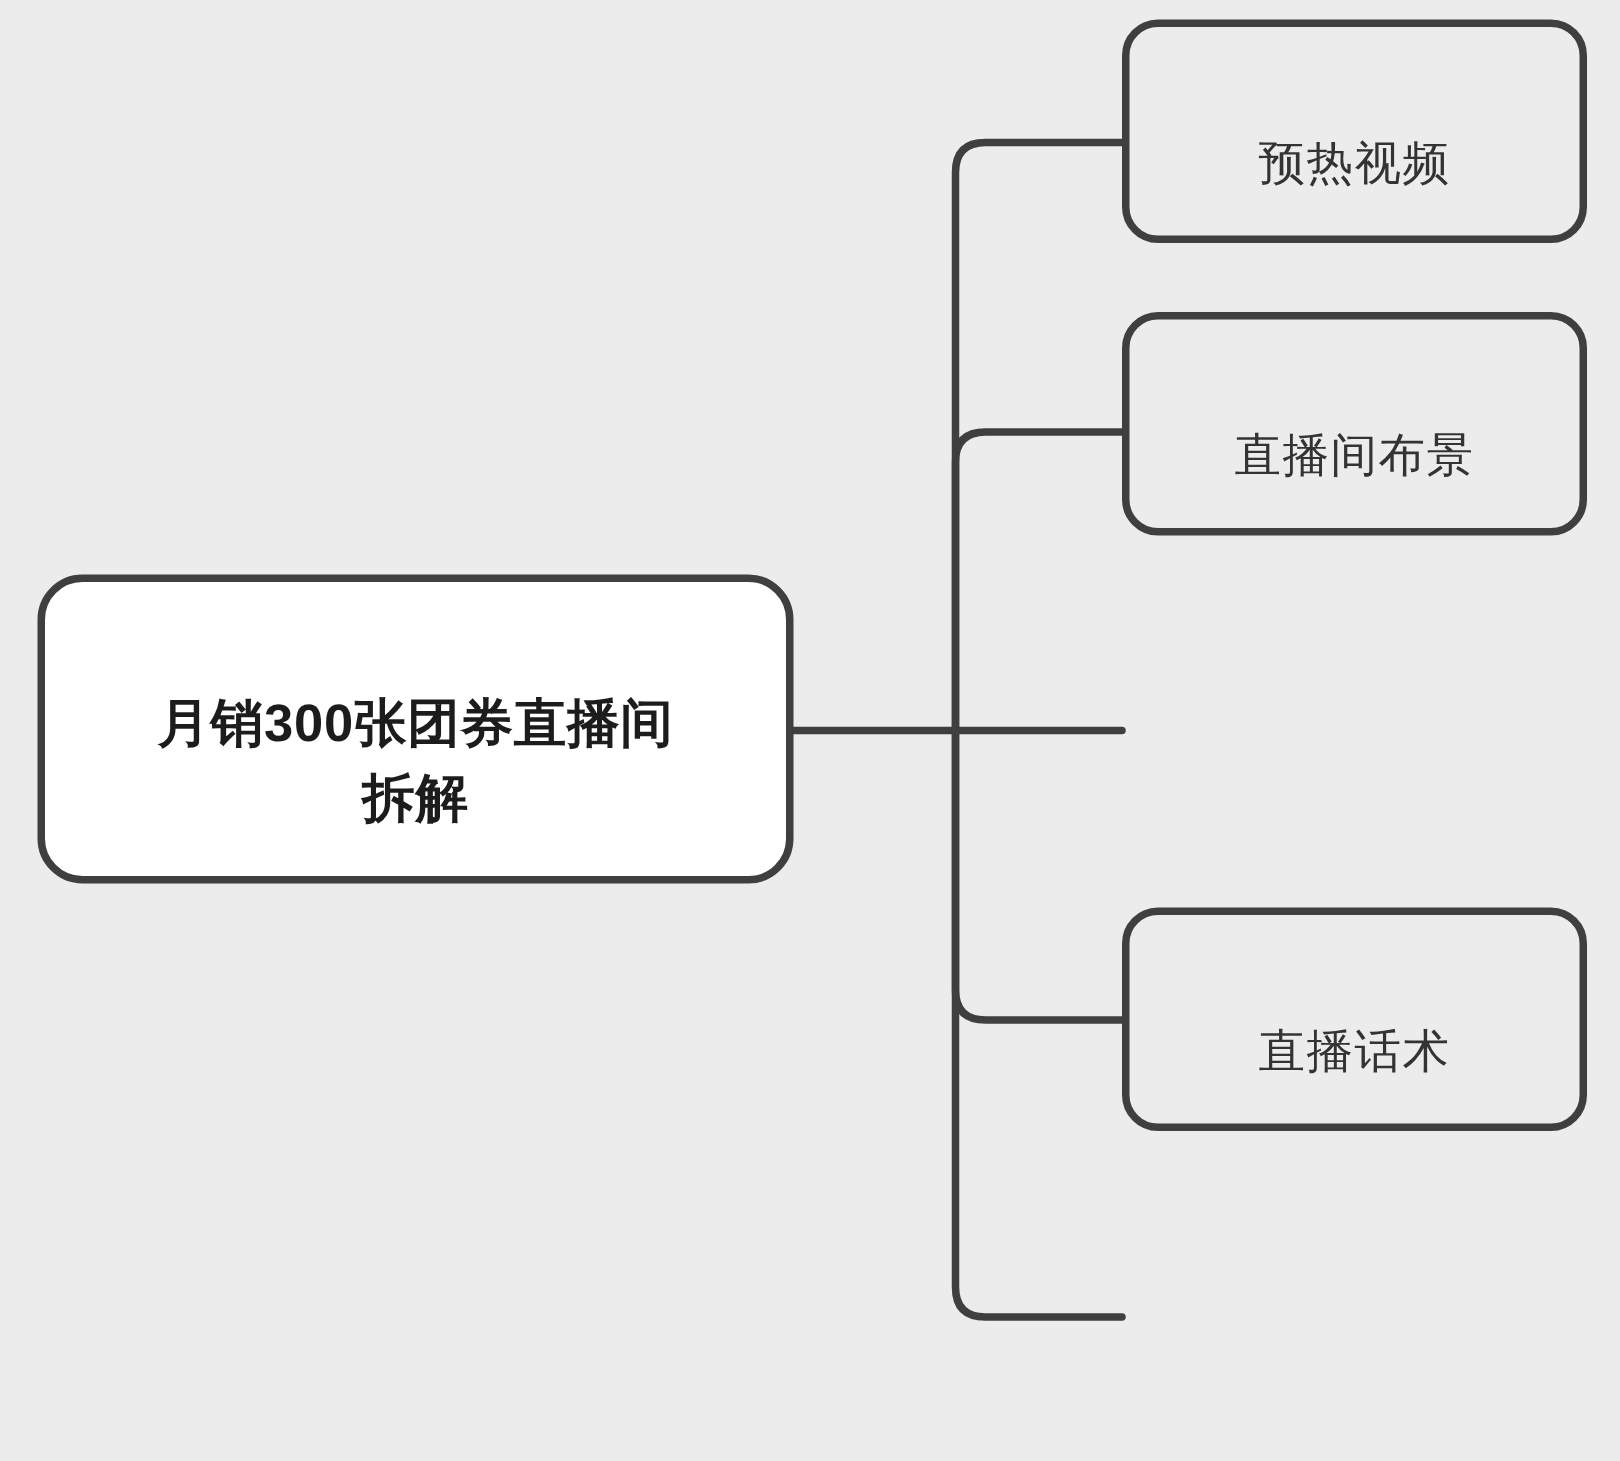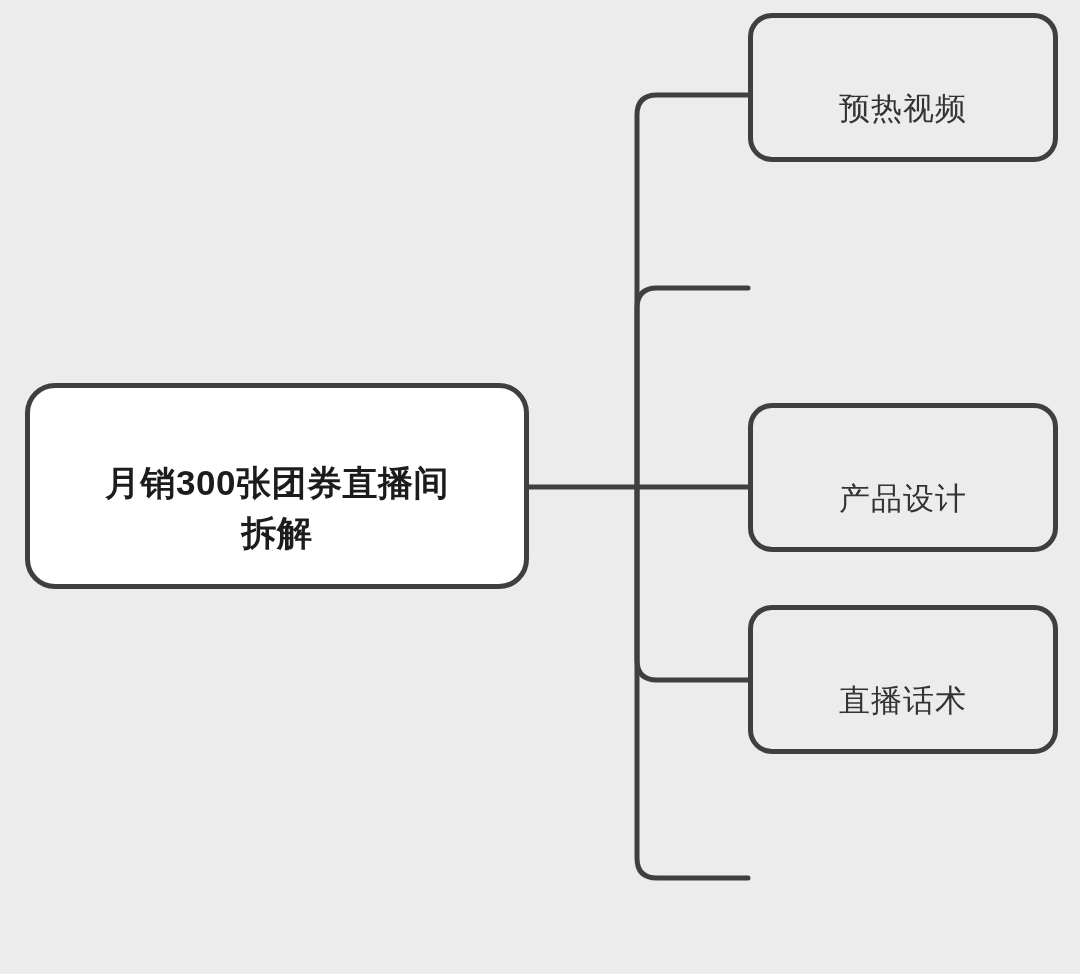--- a/index.html
+++ b/index.html
@@ -90,23 +90,23 @@
 
   <div class="node node-root">
     <span class="node-label">月销300张团券直播间
 拆解</span>
   </div>
 
   <div class="node node-child" style="top:13px">
     <span class="node-label">预热视频</span>
   </div>
 
+  <div class="node node-child" style="top:208px">
+    <span class="node-label">直播间布景</span>
+  </div>
 
-  <div class="node node-child" style="top:403px">
-    <span class="node-label">产品设计</span>
-  </div>
 
   <div class="node node-child" style="top:605px">
     <span class="node-label">直播话术</span>
   </div>
 
 
 </div>
 
 </body></html>

